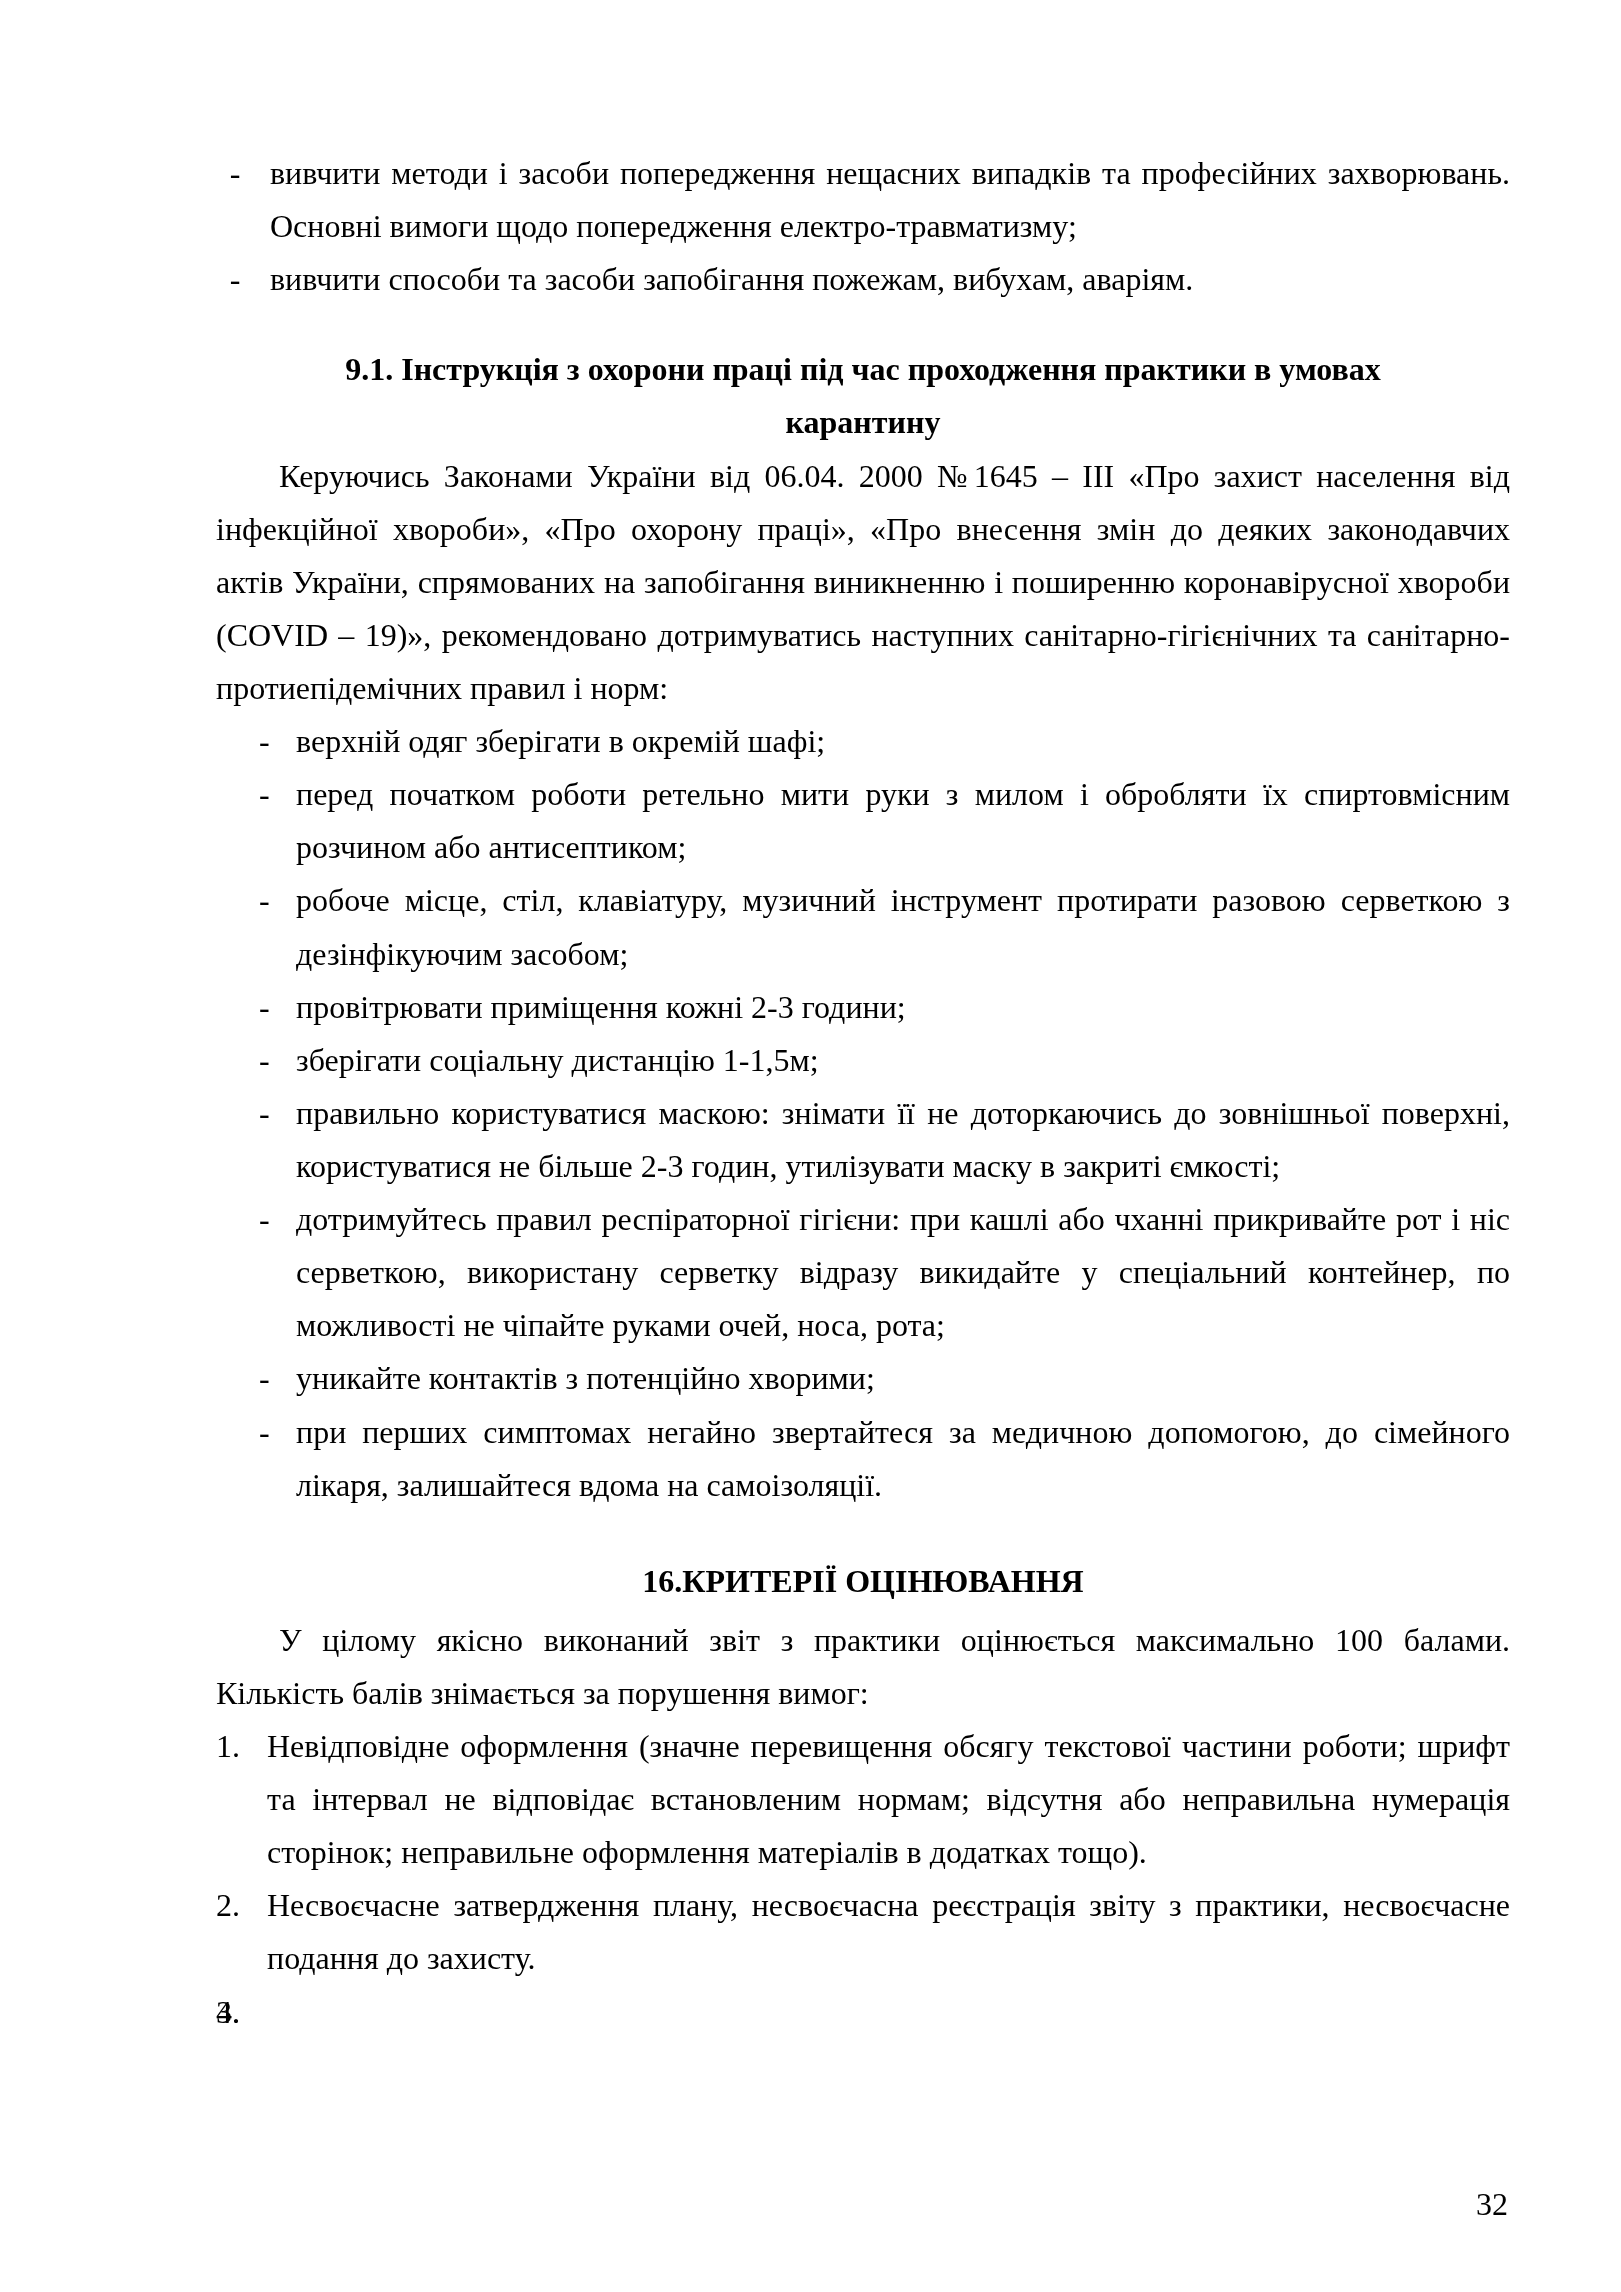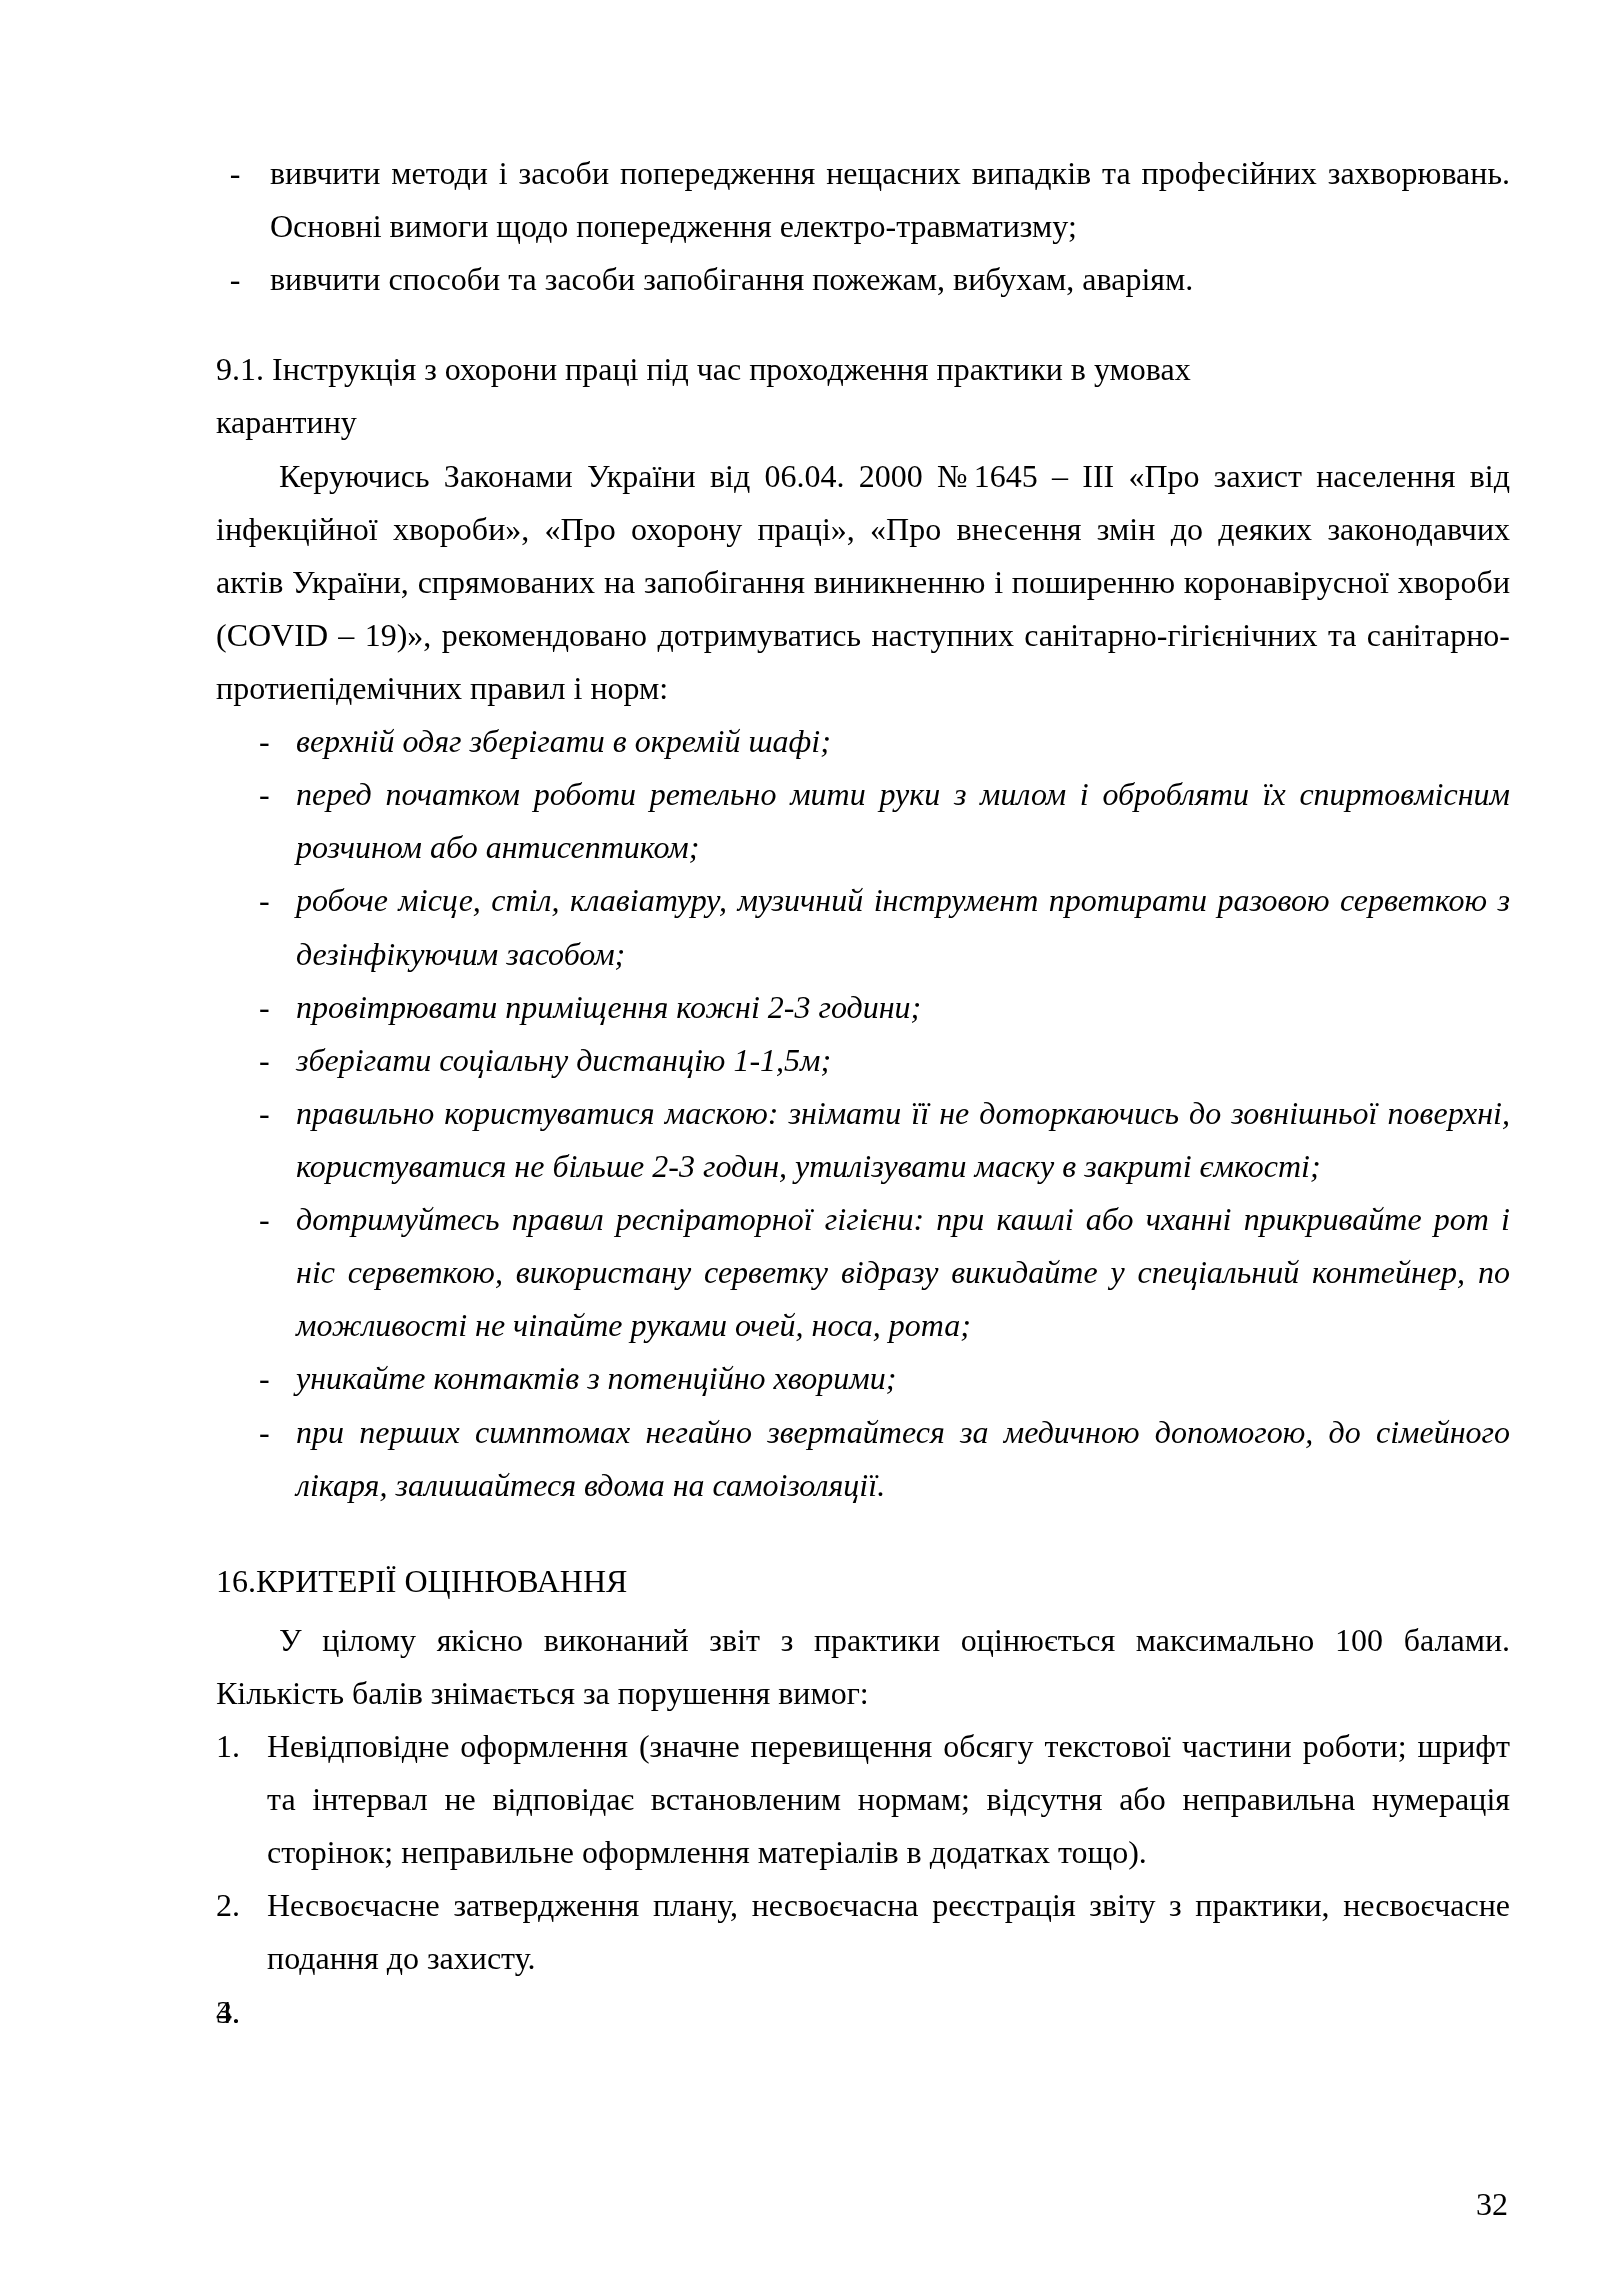--- a/index.html
+++ b/index.html
@@ -44,39 +44,39 @@
     margin: 0;
   }
   ul.dash-list > li::before {
     content: "-";
     position: absolute;
     left: 13.7px;
     top: 0;
   }
   ul.dash-list.indent-b > li {
     padding-left: 80px;
-    font-style: italic;
   }
   ul.dash-list.indent-b > li::before {
     left: 43px;
   }
 
   
   p.para {
     margin: 0;
     text-align: justify;
     text-justify: inter-word;
     text-indent: 63px;
   }
 
   
   h2.section-heading {
     margin: 37px 0 0 0;
     font-size: 32px;
-    font-weight: normal;
+    font-weight: bold;
+    text-align: center;
     line-height: 1.66;
   }
   h2.section-heading.solo {
     margin: 43px 0 5.9px 0;
   }
 
   
   ol.num-list {
     list-style: none;
     margin: 0;

